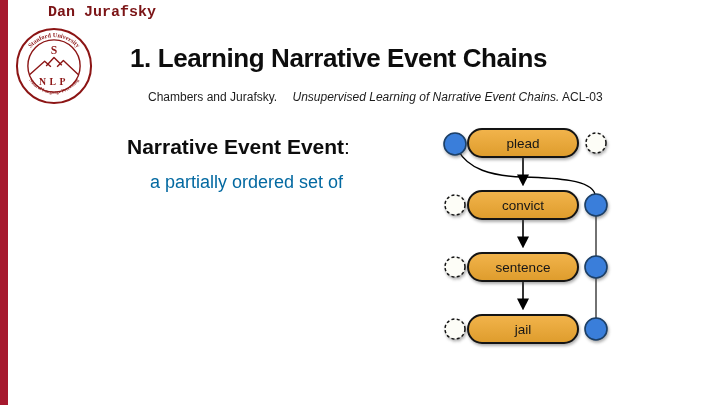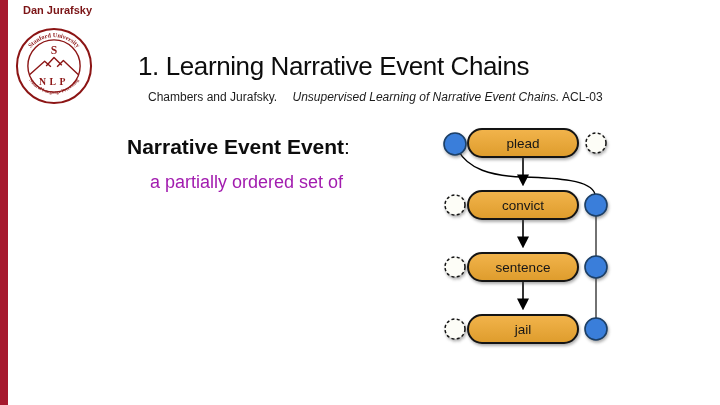--- a/index.html
+++ b/index.html
@@ -10,49 +10,50 @@
     font-family:"Liberation Sans", sans-serif;
     overflow:hidden;
     color:#111;
   }
   .accent-bar {
     position:absolute; left:0; top:0;
     width:8px; height:405px;
     background:#A6192E;
   }
   .author {
-    position:absolute; left:23px; top:4px;
-    font-size:11px; font-weight:bold;
+    position:absolute; left:48px; top:4px;
+    font-size:15px; font-weight:bold;
     color:#7B1416;
+    font-family:Liberation Mono, monospace;
   }
   .logo {
     position:absolute; left:15px; top:27px;
     width:78px; height:78px;
   }
   .logo text { fill:#8C1515; font-family:"Liberation Serif", serif; }
   .slide-title {
     position:absolute; left:122px; top:35px;
-    margin:16px;
-    font-size:26px; font-weight:normal; letter-spacing:-0.4px;
+    margin:8px;
+    font-size:26px; font-weight:bold; letter-spacing:-0.4px;
     color:#0d0d0d;
   }
   .citation {
     position:absolute; left:148px; top:90px;
     margin:0;
     font-size:12px; color:#1c1c1c;
   }
   .citation .paper-title { font-style:italic;margin-left:12px; }
   .definition-term {
     position:absolute; left:127px; top:135px;
     font-size:21px; font-weight:bold; color:#0d0d0d;
   }
   .definition-term .colon { font-weight:normal; }
   .definition-body {
     position:absolute; left:150px; top:168px;
-    font-size:18px; line-height:29px; color:#a21caf;
+    font-size:18px; line-height:29px; color:#0369a1;
   }
   .diagram {
     position:absolute; left:425px; top:118px;
     width:250px; height:240px;
   }
   .shadowed { filter:drop-shadow(1.5px 2.5px 1.5px rgba(70,70,70,0.45)); }
   .node-rect { fill:url(#nodeGrad); stroke:#141414; stroke-width:2; }
   .node-label {
     font-family:"Liberation Sans", sans-serif;
     font-size:13.5px; fill:#161616; text-anchor:middle;

